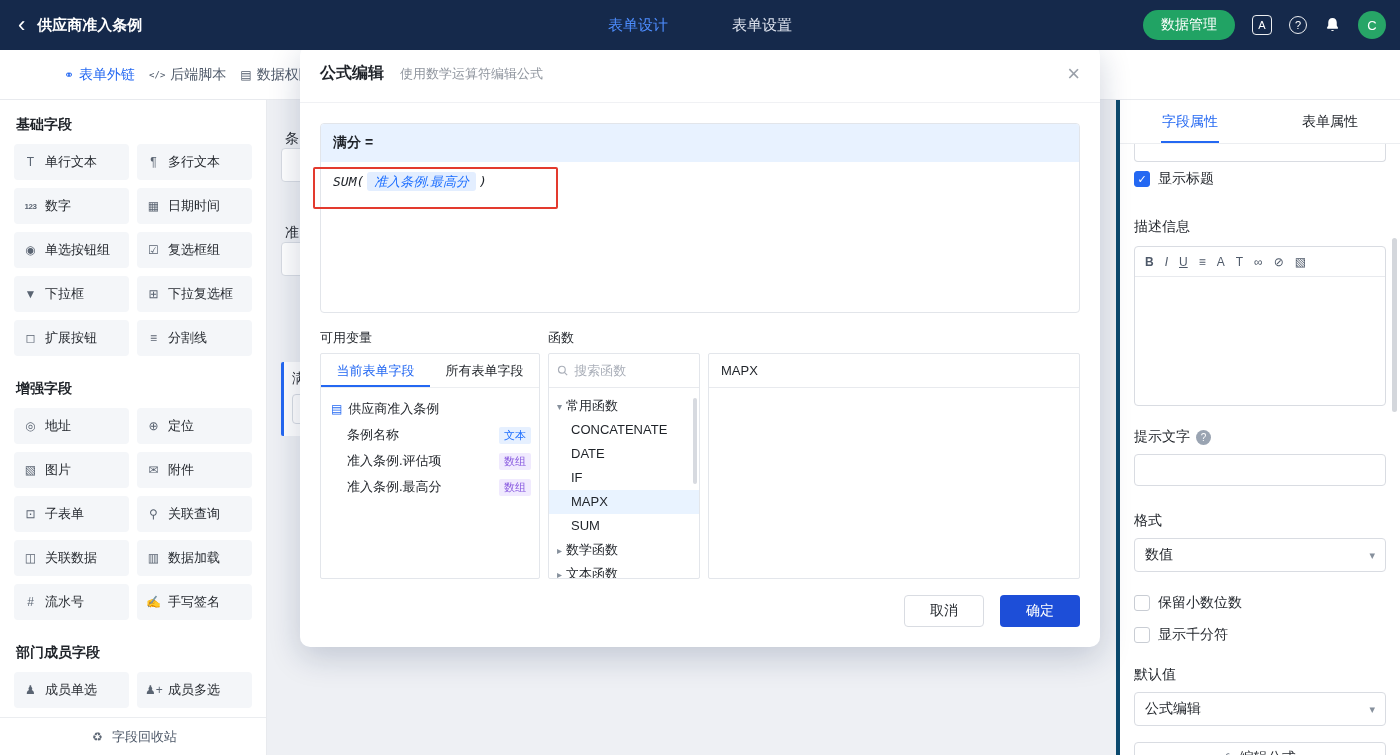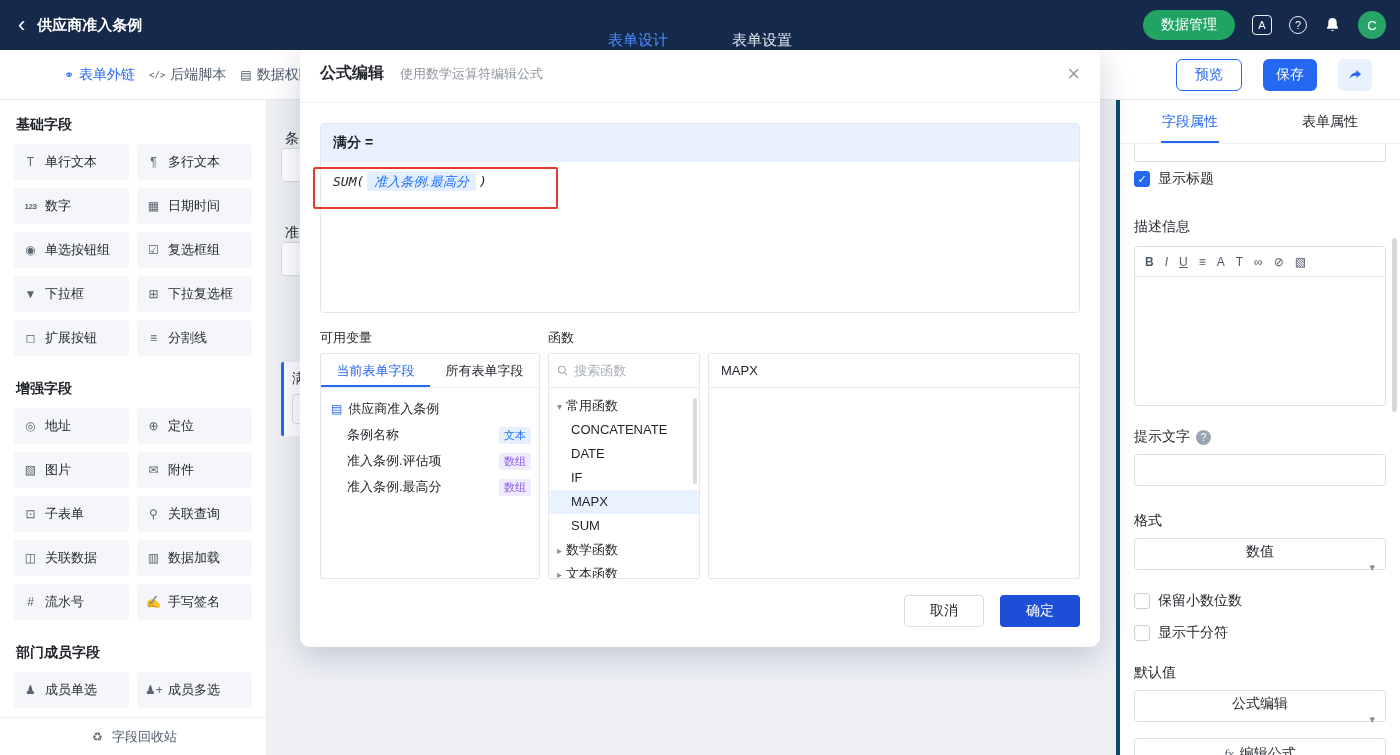--- a/index.html
+++ b/index.html
@@ -4,21 +4,21 @@
 <style>
   * { margin:0; padding:0; box-sizing:border-box; }
   html,body { width:1400px; height:755px; overflow:hidden; }
   body { position:relative; font-family:"Liberation Sans", sans-serif; background:#EEF0F4; color:#1F2329; }
 
   
   .topbar { position:absolute; top:0; left:0; right:0; height:50px; background:#15294B; z-index:60; }
   .tb-left { position:absolute; left:14px; top:0; height:50px; display:flex; align-items:center; gap:8px; }
   .back { color:#fff; font-size:22px; line-height:1; cursor:pointer; padding:0 4px; }
   .tb-title { color:#fff; font-size:15px; font-weight:700; }
-  .top-tabs { position:absolute; left:50%; transform:translateX(-50%); top:15px; height:50px; display:flex; gap:64px; align-items:center; font-size:15px; }
+  .top-tabs { position:absolute; left:50%; transform:translateX(-50%); top:0; height:50px; display:flex; gap:64px; align-items:center; font-size:15px; }
   .top-tab { color:#DFE4EF; cursor:pointer; }
   .top-tab.active { color:#4D8DFF; }
   .tb-right { position:absolute; right:14px; top:0; height:50px; display:flex; align-items:center; gap:17px; }
   .btn-green { height:30px; padding:0 18px; border:none; border-radius:15px; background:#21A364; color:#fff; font-size:14px; font-family:inherit; cursor:pointer; }
   .ic-translate { width:20px; height:20px; border:1.4px solid rgba(255,255,255,.92); border-radius:4px; color:#fff; font-size:11px; display:flex; align-items:center; justify-content:center; cursor:pointer; }
   .ic-help { width:18px; height:18px; border:1.4px solid rgba(255,255,255,.92); border-radius:50%; color:#fff; font-size:11px; display:flex; align-items:center; justify-content:center; cursor:pointer; }
   .ic-bell { display:flex; align-items:center; cursor:pointer; }
   .avatar { width:28px; height:28px; border-radius:50%; background:#27A567; color:#fff; font-size:13px; display:flex; align-items:center; justify-content:center; cursor:pointer; }
 
   
@@ -108,21 +108,21 @@
   .cb.checked { background:#2468F2; border-color:#2468F2; }
   .cb-mark { color:#fff; font-size:11px; line-height:1; }
   .rp-label { font-size:14px; color:#1F2329; display:flex; align-items:center; gap:6px; }
   .help-dot { width:15px; height:15px; border-radius:50%; background:#9AA4B2; color:#fff; font-size:10px; display:flex; align-items:center; justify-content:center; cursor:pointer; }
   .editor-box { margin-top:10px; border:1px solid #D9DCE2; border-radius:4px; height:160px; }
   .editor-tools { height:30px; border-bottom:1px solid #E8EAEE; display:flex; align-items:center; gap:11px; padding:0 10px; color:#4E5969; font-size:12px; }
   .et { cursor:pointer; }
   .et.b { font-weight:700; } .et.i { font-style:italic; } .et.u { text-decoration:underline; }
   .editor-area { height:128px; cursor:text; }
   .rp-input { margin-top:8px; height:32px; border:1px solid #D9DCE2; border-radius:4px; background:#fff; cursor:text; }
-  .rp-select { margin-top:8px; height:32px; border:1px solid #D9DCE2; border-radius:4px; background:#fff; display:flex; align-items:center; padding:4px 10px; font-size:14px; color:#1F2329; cursor:pointer;flex-direction:column; }
+  .rp-select { margin-top:8px; height:32px; border:1px solid #D9DCE2; border-radius:4px; background:#fff; display:flex; align-items:center; padding:16px 10px; font-size:14px; color:#1F2329; cursor:pointer; }
   .rp-select .chev { margin-left:auto; color:#86909C; font-size:11px; }
   .btn-fx { margin-top:16px; width:100%; height:32px; border:1px solid #D9DCE2; background:#fff; border-radius:4px; font-size:14px; font-family:inherit; color:#1F2329; cursor:pointer; display:flex; align-items:center; justify-content:center; gap:6px; }
   .fx-ic { font-style:italic; font-family:"Liberation Serif", serif; font-size:13px; color:#4E5969; }
   .rp-scroll { position:absolute; right:3px; top:138px; width:5px; height:174px; background:#D4D7DC; border-radius:3px; cursor:pointer; }
 </style>
 </head>
 <body>
 
 <div class="topbar">
   <div class="tb-left">
@@ -154,29 +154,20 @@
       <span>表单外链</span>
     </span>
     <span class="tbar-link">
       <span class="lic code">&lt;/&gt;</span>
       <span>后端脚本</span>
     </span>
     <span class="tbar-link">
       <span class="lic">▤</span>
       <span>数据权限</span>
     </span>
-  </div>
-  <div class="tbar-actions">
-    <button class="btn-preview">预览</button>
-    <button class="btn-save">保存</button>
-    <button class="btn-share">
-      <svg width="16" height="16" viewBox="0 0 16 16" fill="#2468F2">
-          <path d="M9.5 3v2.2C5.6 5.6 3.4 8 2.5 11.5c1.6-2 3.9-3 7-3v2.3L14 7.2 9.5 3z"></path>
-        </svg>
-    </button>
   </div>
 </div>
 
 <div class="left-sidebar">
   <div class="ls-inner">
     <div class="sec-title">基础字段</div>
     <div class="fgrid">
       <div class="fitem">
           <span class="ficon">T</span>
           <span>单行文本</span>

